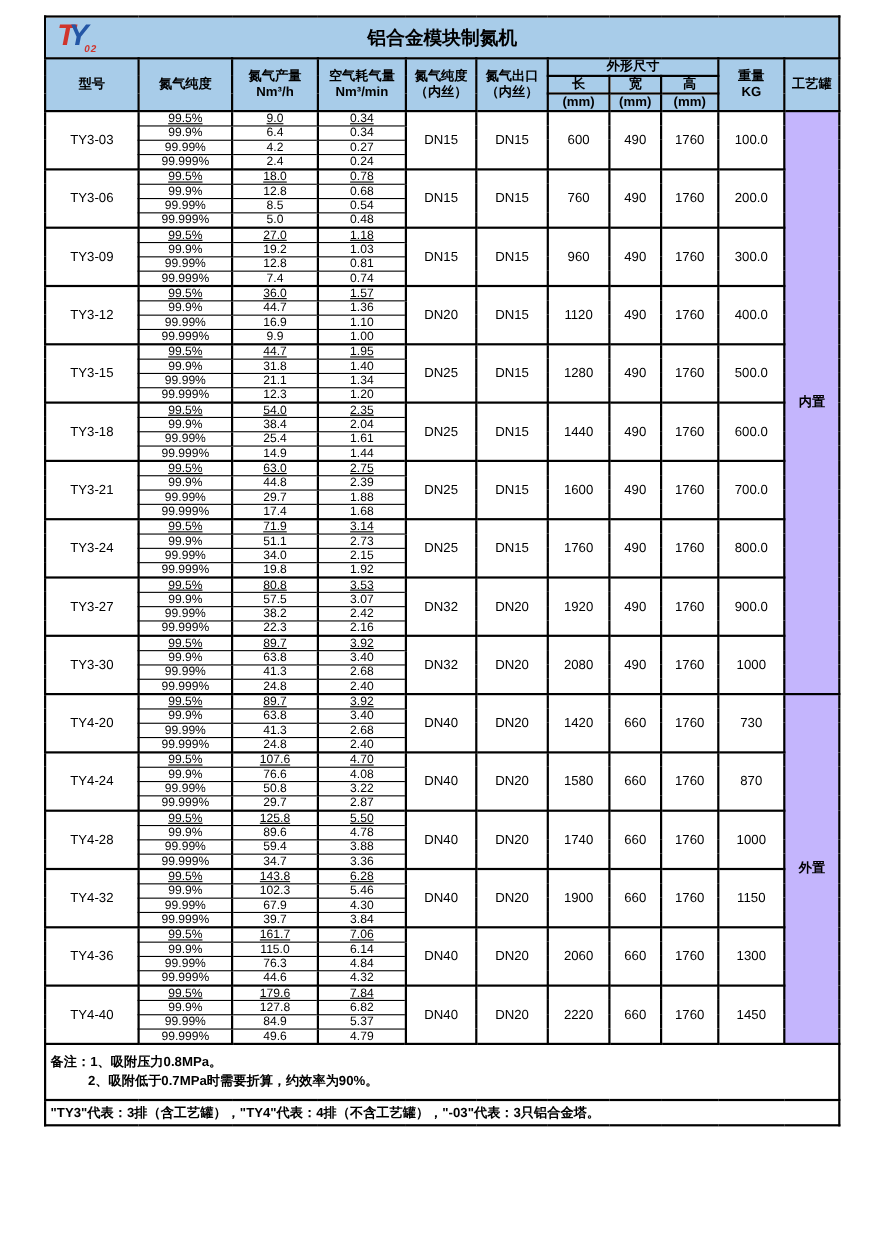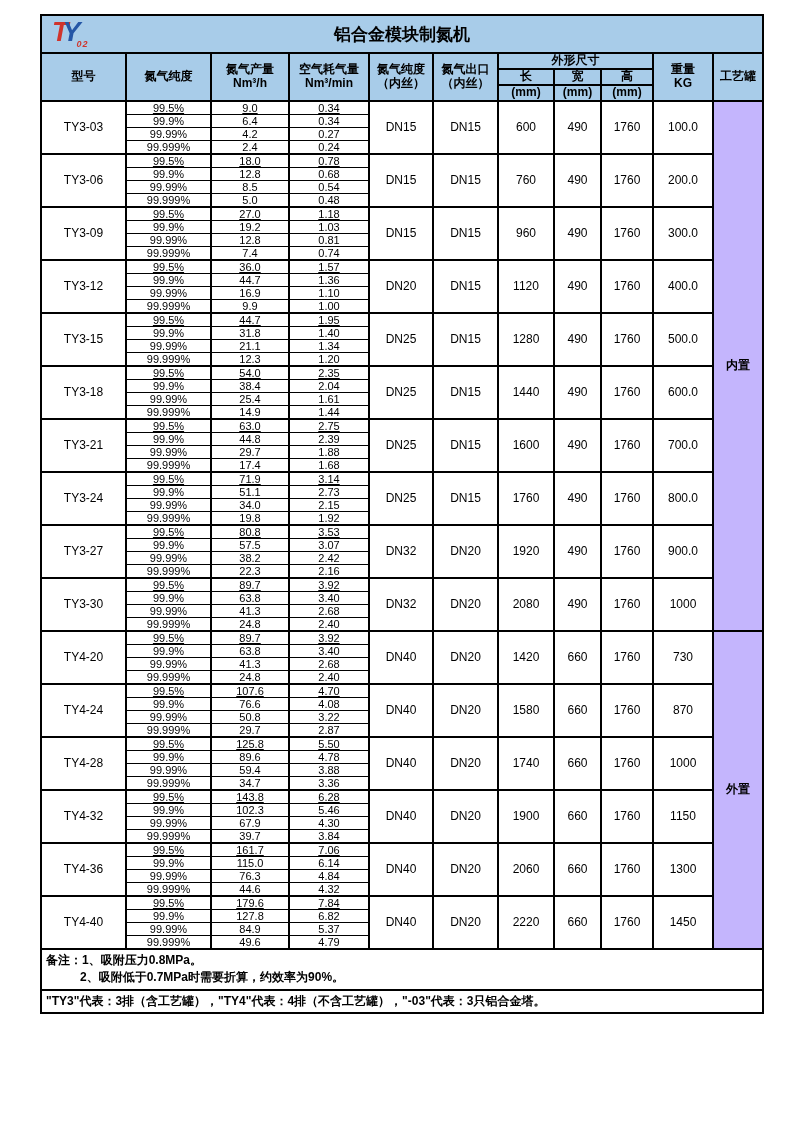--- a/index.html
+++ b/index.html
@@ -57,21 +57,21 @@
     font-size: 11px; line-height: 12px;
     border-top-width: 1px; border-bottom-width: 1px;
     background: #fff;
   }
   tr.block-start td.num { border-top-width: 2px; text-decoration: underline; }
   tr.block-end td.num { border-bottom-width: 2px; }
   td.model, td.span { font-size: 12px; background: #fff; }
   td.tank { font-size: 12px; font-weight: bold; background: #c4b5fd; }
 
   
-  tr.notes-row { height: 41px; }
+  tr.notes-row { height: 51px; }
   td.notes-cell { text-align: left; vertical-align: middle; font-weight: bold; font-size: 12px; line-height: 1.45; padding: 2px 4px; }
   .note-line2 { padding-left: 34px; }
   tr.legend-row { height: 22px; }
   td.legend-cell { text-align: left; font-weight: bold; font-size: 12px; padding: 2px 4px; }
 </style>
 </head>
 <body>
 
 <div class="sheet">
   <table class="spec">

